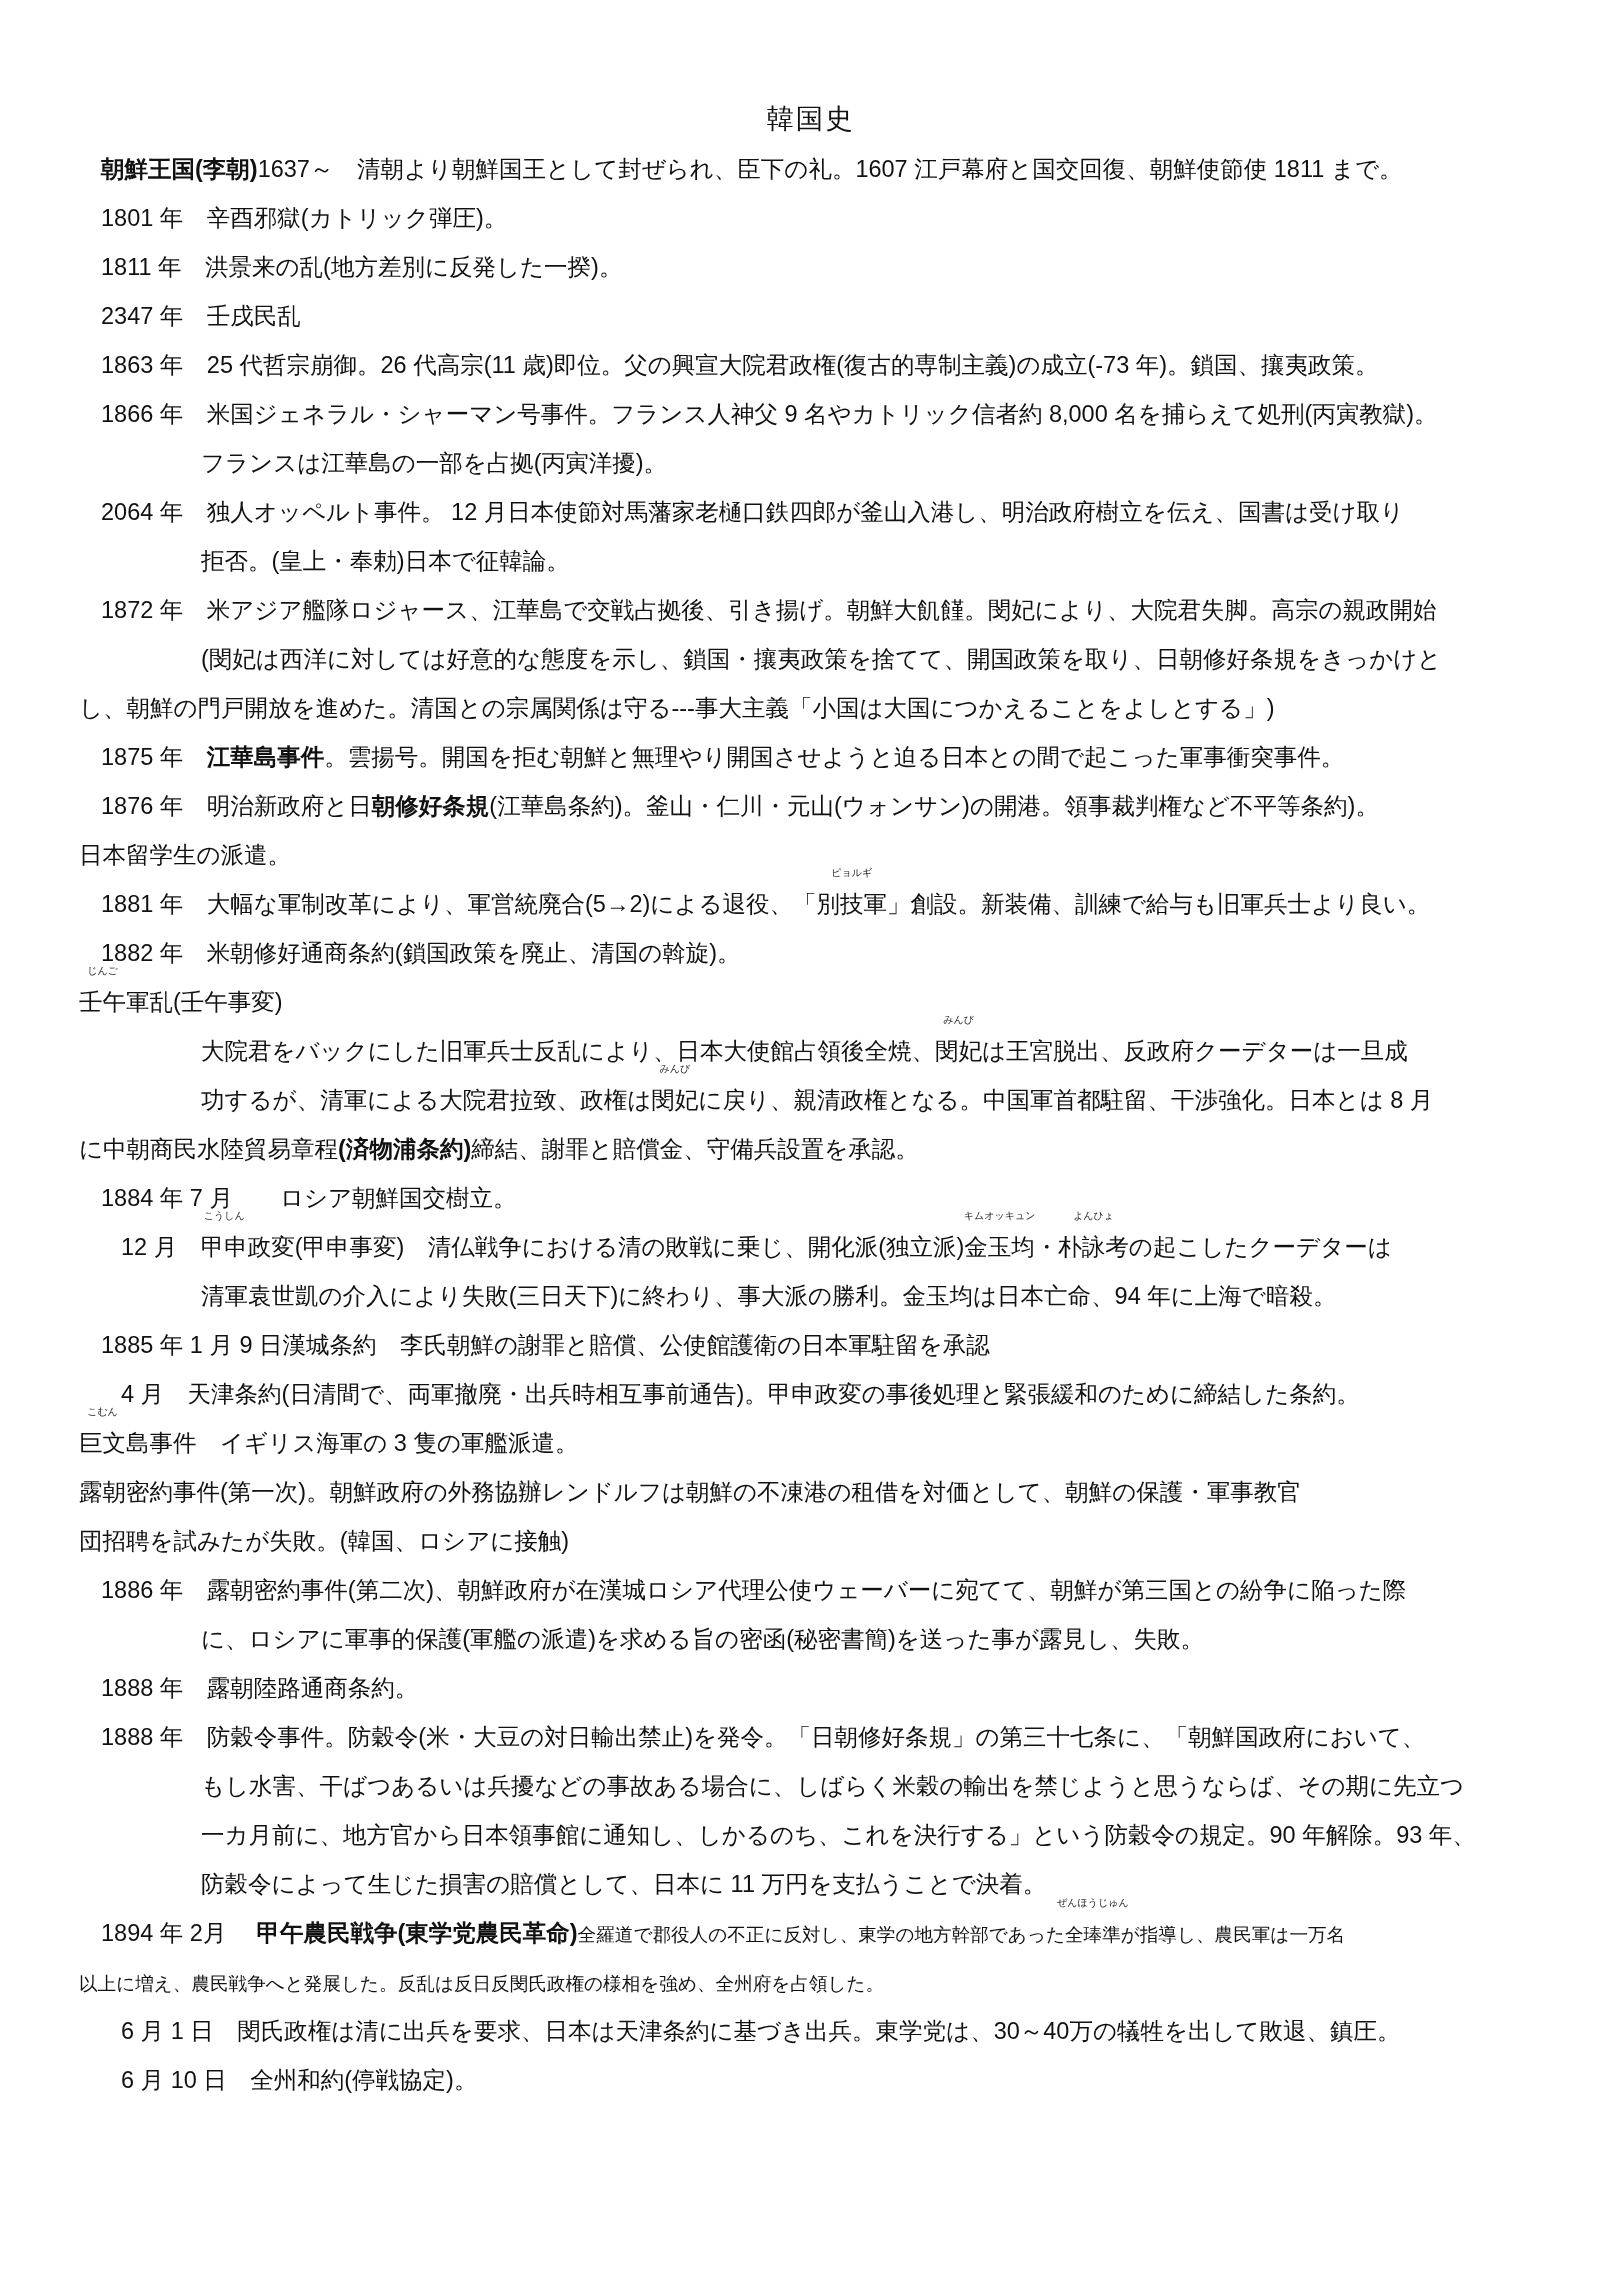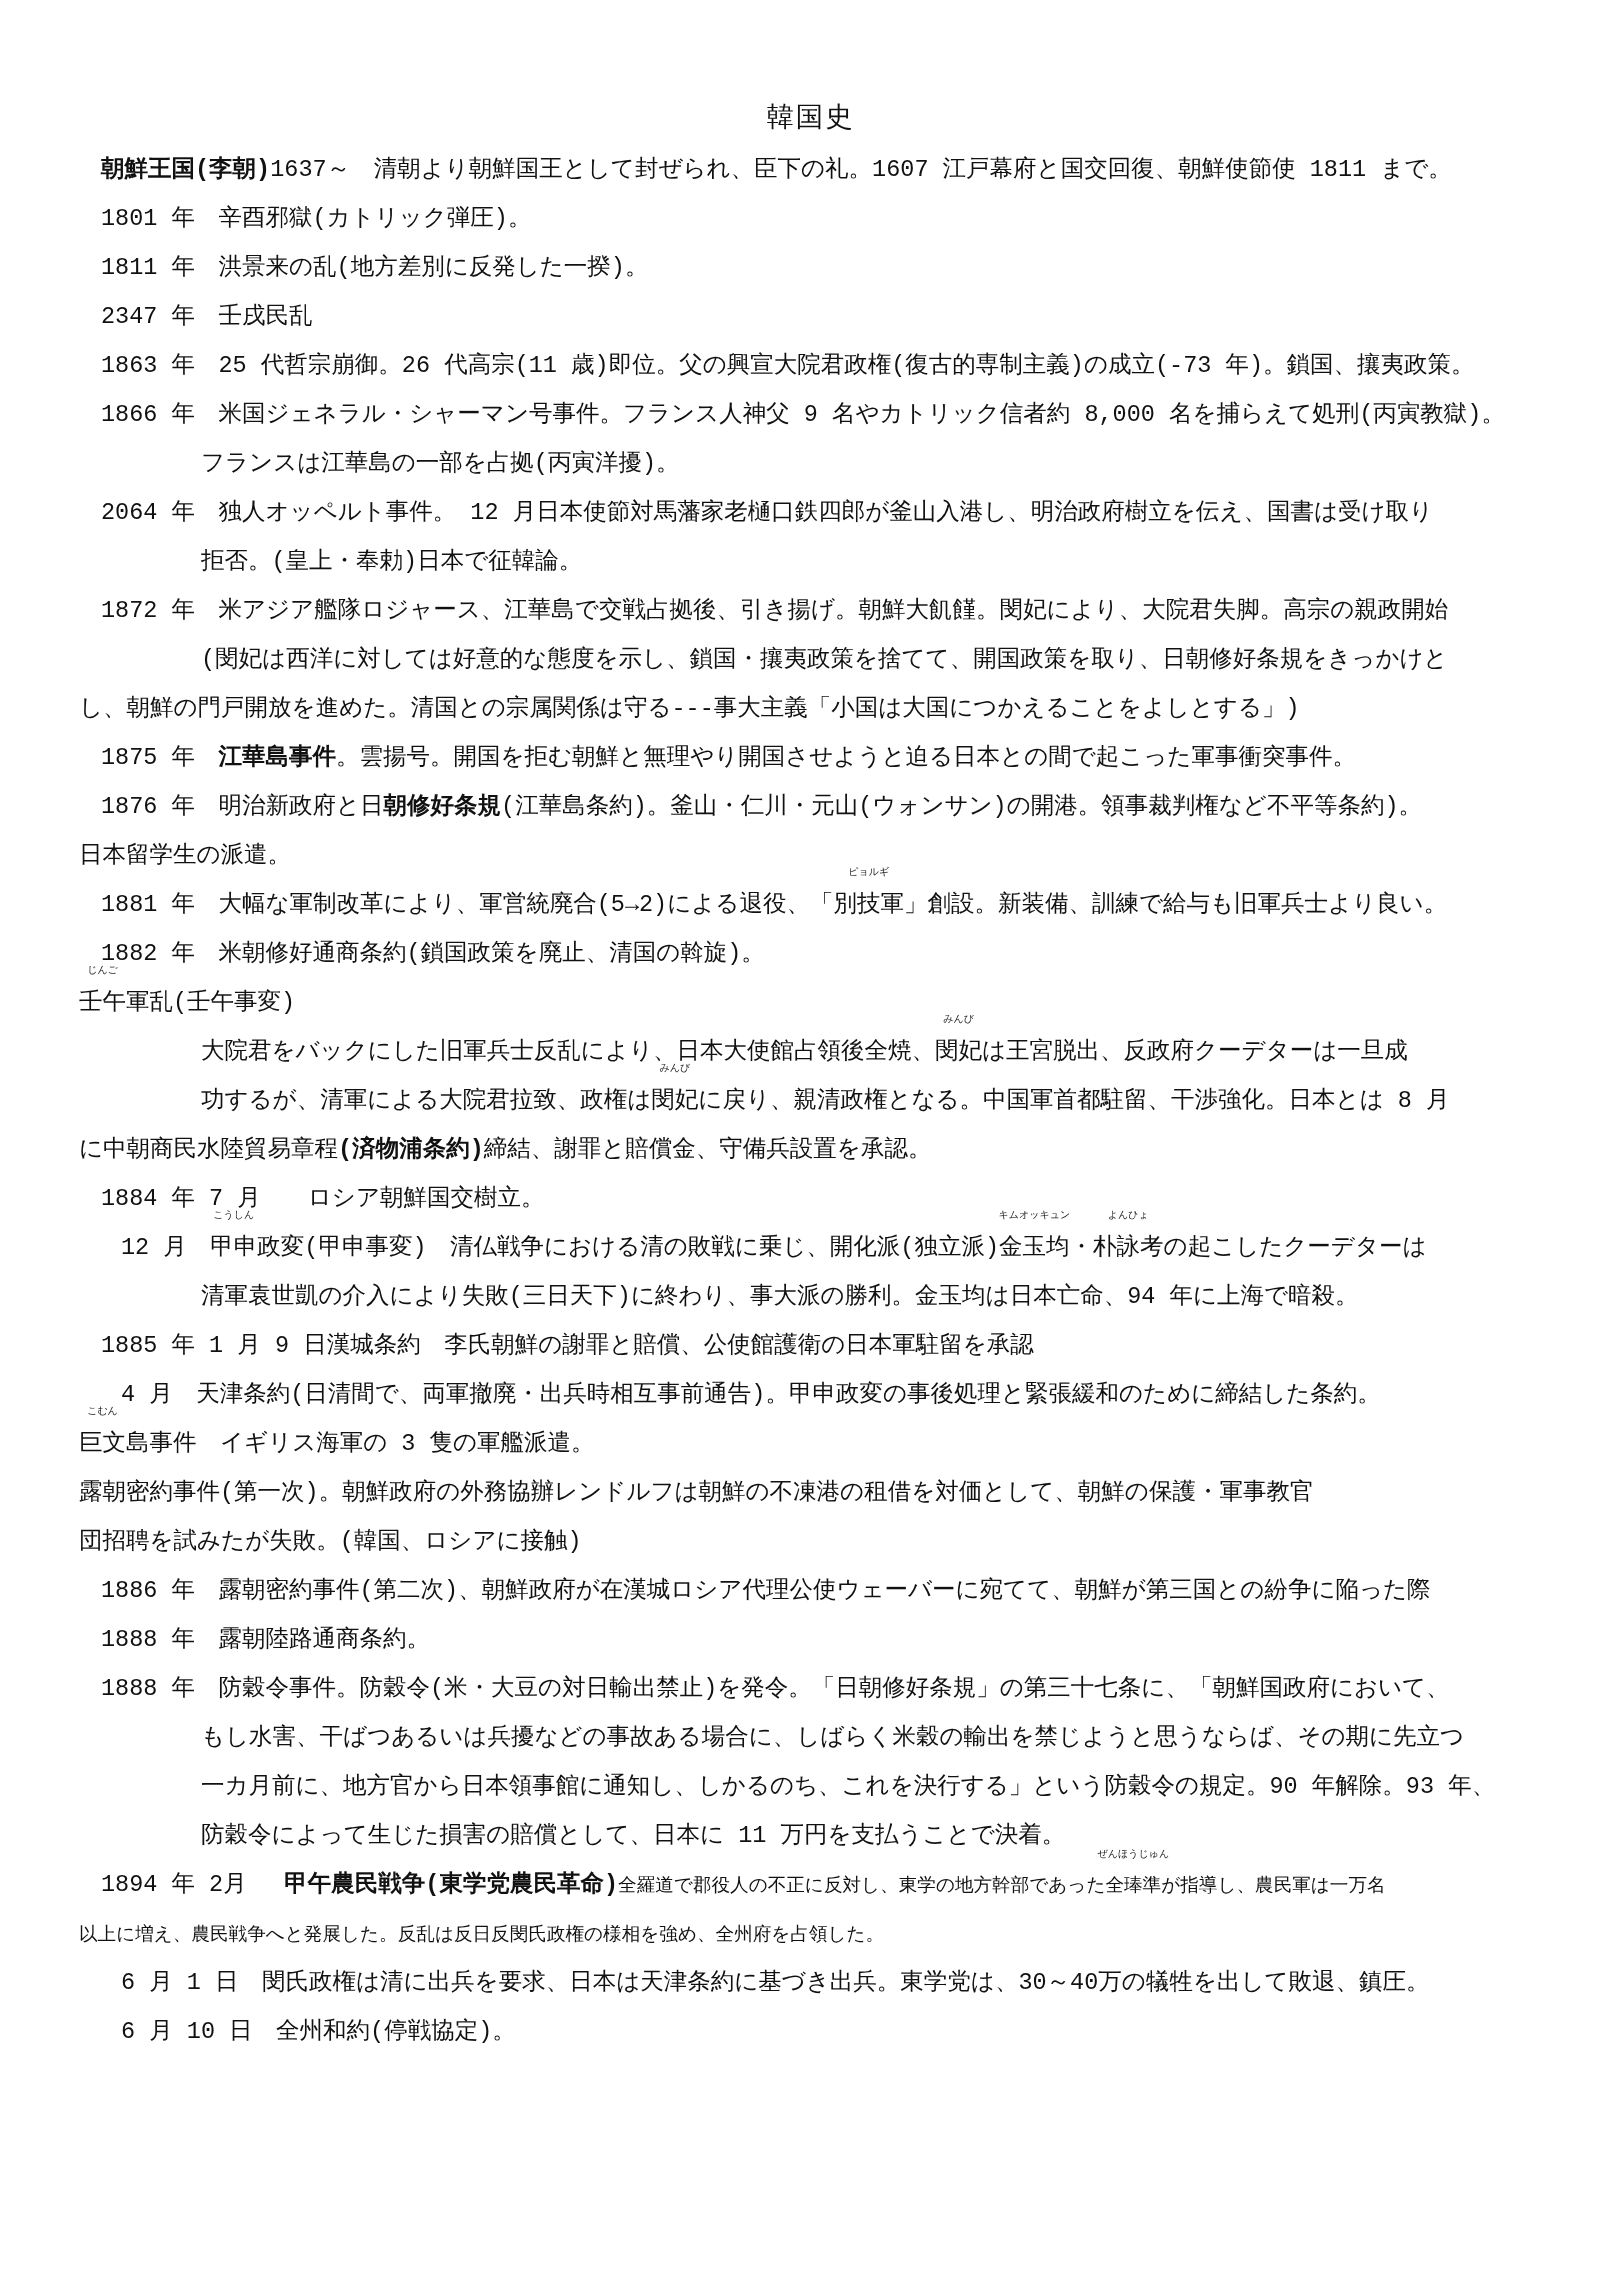--- a/index.html
+++ b/index.html
@@ -1,18 +1,18 @@
 <!DOCTYPE html>
 <html><head>
 <meta charset="utf-8">
 <style>
   html,body{margin:0;padding:0;background:#e8e8e8;}
   .page{
     width:1621px;height:2293px;background:#ffffff;color:#111111;
-    font-family:Liberation Mono, monospace;
+    font-family:Liberation Sans, sans-serif;
     position:relative;overflow:hidden;box-sizing:border-box;
     padding-top:93px;
   }
   .doc-title{
     margin:0;height:52px;line-height:52px;text-align:center;
     font-size:27.4px;font-weight:normal;letter-spacing:2px;
   }
   .line{
     height:49px;line-height:49px;font-size:23.5px;white-space:nowrap;
   }
@@ -58,20 +58,21 @@
       <div class="line ind-b"><span class="">に中朝商民水陸貿易章程</span><span class="b ">(済物浦条約)</span><span class="">締結、謝罪と賠償金、守備兵設置を承認。</span></div>
       <div class="line ind-year"><span class="">1884 年 7 月　　ロシア朝鮮国交樹立。</span></div>
       <div class="line ind-sub"><span class="">12 月　</span><span class="rb"><span class="rt">こうしん</span>甲申</span><span class="">政変(甲申事変)　清仏戦争における清の敗戦に乗じ、開化派(独立派)</span><span class="rb"><span class="rt">キムオッキュン</span>金玉均</span><span class="">・</span><span class="rb"><span class="rt">よんひょ</span>朴詠考</span><span class="">の起こしたクーデターは</span></div>
       <div class="line ind-a"><span class="">清軍袁世凱の介入により失敗(三日天下)に終わり、事大派の勝利。金玉均は日本亡命、94 年に上海で暗殺。</span></div>
       <div class="line ind-year"><span class="">1885 年 1 月 9 日漢城条約　李氏朝鮮の謝罪と賠償、公使館護衛の日本軍駐留を承認</span></div>
       <div class="line ind-sub"><span class="">4 月　天津条約(日清間で、両軍撤廃・出兵時相互事前通告)。甲申政変の事後処理と緊張緩和のために締結した条約。</span></div>
       <div class="line ind-b"><span class="rb"><span class="rt">こむん</span>巨文</span><span class="">島事件　イギリス海軍の 3 隻の軍艦派遣。</span></div>
       <div class="line ind-b"><span class="">露朝密約事件(第一次)。朝鮮政府の外務協辦レンドルフは朝鮮の不凍港の租借を対価として、朝鮮の保護・軍事教官</span></div>
       <div class="line ind-b"><span class="">団招聘を試みたが失敗。(韓国、ロシアに接触)</span></div>
       <div class="line ind-year"><span class="">1886 年　露朝密約事件(第二次)、朝鮮政府が在漢城ロシア代理公使ウェーバーに宛てて、朝鮮が第三国との紛争に陥った際</span></div>
+      <div class="line ind-a"><span class="">に、ロシアに軍事的保護(軍艦の派遣)を求める旨の密函(秘密書簡)を送った事が露見し、失敗。</span></div>
       <div class="line ind-year"><span class="">1888 年　露朝陸路通商条約。</span></div>
       <div class="line ind-year"><span class="">1888 年　防穀令事件。防穀令(米・大豆の対日輸出禁止)を発令。「日朝修好条規」の第三十七条に、「朝鮮国政府において、</span></div>
       <div class="line ind-a"><span class="">もし水害、干ばつあるいは兵擾などの事故ある場合に、しばらく米穀の輸出を禁じようと思うならば、その期に先立つ</span></div>
       <div class="line ind-a"><span class="">一カ月前に、地方官から日本領事館に通知し、しかるのち、これを決行する」という防穀令の規定。90 年解除。93 年、</span></div>
       <div class="line ind-a"><span class="">防穀令によって生じた損害の賠償として、日本に 11 万円を支払うことで決着。</span></div>
       <div class="line ind-year"><span class="">1894 年 2月　 </span><span class="b ">甲午農民戦争(東学党農民革命)</span><span class="sm ">全羅道で郡役人の不正に反対し、東学の地方幹部であった</span><span class="sm rb"><span class="rt">ぜんほうじゅん</span>全琫準</span><span class="sm ">が指導し、農民軍は一万名</span></div>
       <div class="line ind-b"><span class="sm ">以上に増え、農民戦争へと発展した。反乱は反日反閔氏政権の様相を強め、全州府を占領した。</span></div>
       <div class="line ind-sub"><span class="">6 月 1 日　閔氏政権は清に出兵を要求、日本は天津条約に基づき出兵。東学党は、30～40万の犠牲を出して敗退、鎮圧。</span></div>
       <div class="line ind-sub"><span class="">6 月 10 日　全州和約(停戦協定)。</span></div>
     </div>

